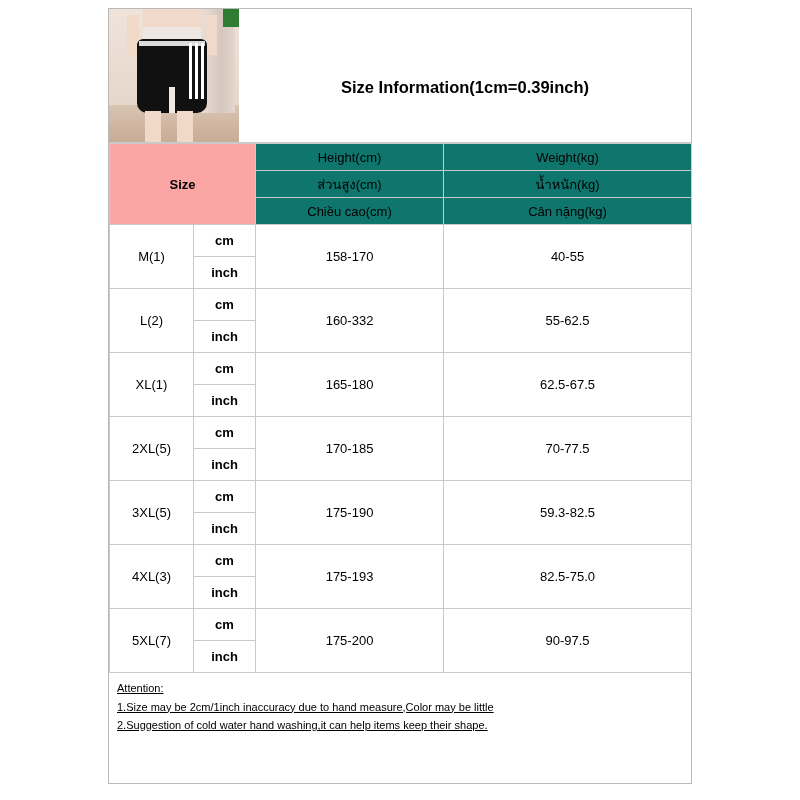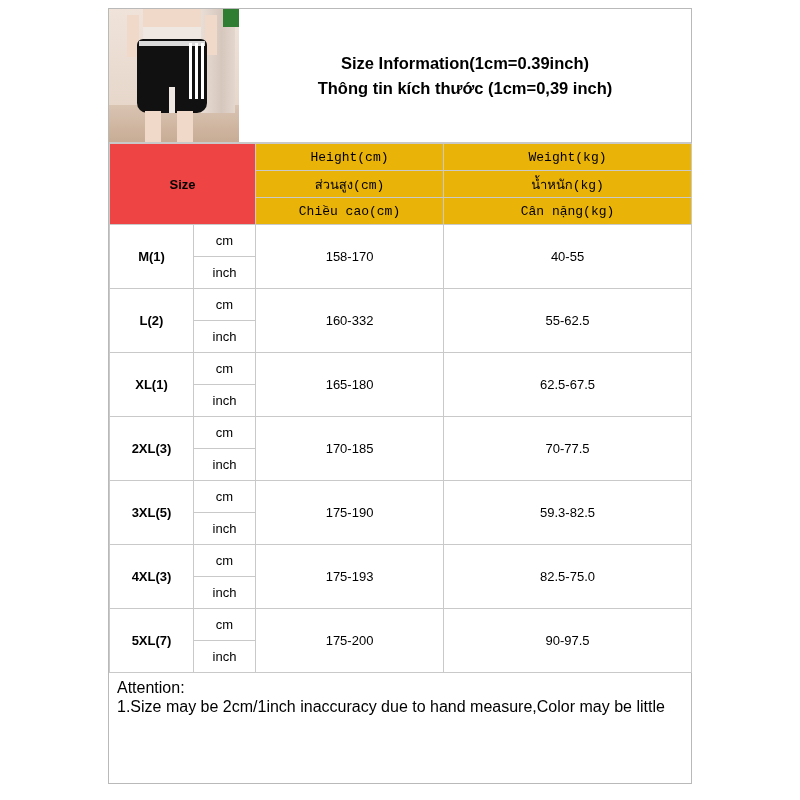--- a/index.html
+++ b/index.html
@@ -118,68 +118,69 @@
     align-items: center;
     justify-content: center;
     padding: 0 8px;
     text-align: center;
   }
   .title-line {
     font-weight: bold;
     font-size: 16.5px;
     line-height: 25px;
     white-space: nowrap;
+    margin-top: 24px;
   }
 
   
   table.size-table {
     border-collapse: collapse;
     width: 100%;
     table-layout: fixed;
   }
   table.size-table td {
     border: 1px solid #c9c9c9;
     text-align: center;
     vertical-align: middle;
     font-size: 13px;
   }
   .col-size  { width: 84px; }
   .col-unit  { width: 62px; }
   .col-h     { width: 188px; }
   .col-w     { width: 248px; }
 
   .hdr-cell {
-    background: #eab308;
+    background: #0f766e;
     height: 24px;
     font-size: 13.5px;
-    font-family: Liberation Mono, monospace;
   }
   .size-head {
-    background: #ef4444;
+    background: #fca5a5;
     font-weight: bold;
     font-size: 19px;
   }
   .size-label {
+    font-weight: normal;
+    font-size: 14.5px;
+  }
+  .unit-cell {
     font-weight: bold;
-    font-size: 14.5px;
-  }
-  .unit-cell {
-    font-weight: normal;
     font-size: 12.5px;
     height: 29px;
   }
   .val-cell { font-size: 13.5px; }
 
   
   .attention {
     flex: 1 1 auto;
     padding: 6px 8px 4px 8px;
-    font-size: 16px;
+    font-size: 11px;
     line-height: 18.5px;
     box-sizing: border-box;
+    text-decoration: underline;
   }
   .attention div { white-space: nowrap; }
 </style>
 </head>
 <body>
 
 <div class="page">
   <div class="sheet">
 
     <div class="header">
@@ -195,21 +196,20 @@
         <div class="shorts"></div>
         <div class="belt"></div>
         <div class="stripe1"></div>
         <div class="stripe2"></div>
         <div class="stripe3"></div>
         <div class="legL"></div>
         <div class="legR"></div>
       </div>
       <div class="title-block">
         <div class="title-line">Size Information(1cm=0.39inch)</div>
-        <div class="title-line">Thông tin kích thước (1cm=0,39 inch)</div>
       </div>
     </div>
 
     <table class="size-table">
       <colgroup>
         <col class="col-size">
         <col class="col-unit">
         <col class="col-h">
         <col class="col-w">
       </colgroup>
@@ -252,21 +252,21 @@
           <td class="size-label" rowspan="2">XL(1)</td>
           <td class="unit-cell">cm</td>
           <td class="val-cell" rowspan="2">165-180</td>
           <td class="val-cell" rowspan="2">62.5-67.5</td>
         </tr>
         <tr>
           <td class="unit-cell">inch</td>
         </tr>
 
         <tr>
-          <td class="size-label" rowspan="2">2XL(3)</td>
+          <td class="size-label" rowspan="2">2XL(5)</td>
           <td class="unit-cell">cm</td>
           <td class="val-cell" rowspan="2">170-185</td>
           <td class="val-cell" rowspan="2">70-77.5</td>
         </tr>
         <tr>
           <td class="unit-cell">inch</td>
         </tr>
 
         <tr>
           <td class="size-label" rowspan="2">3XL(5)</td>
@@ -296,16 +296,17 @@
         </tr>
         <tr>
           <td class="unit-cell">inch</td>
         </tr>
       </tbody>
     </table>
 
     <div class="attention">
       <div>Attention:</div>
       <div>1.Size may be 2cm/1inch inaccuracy due to hand measure,Color may be little</div>
+      <div>2.Suggestion of cold water hand washing,it can help items keep their shape.</div>
     </div>
 
   </div>
 </div>
 
 </body></html>

